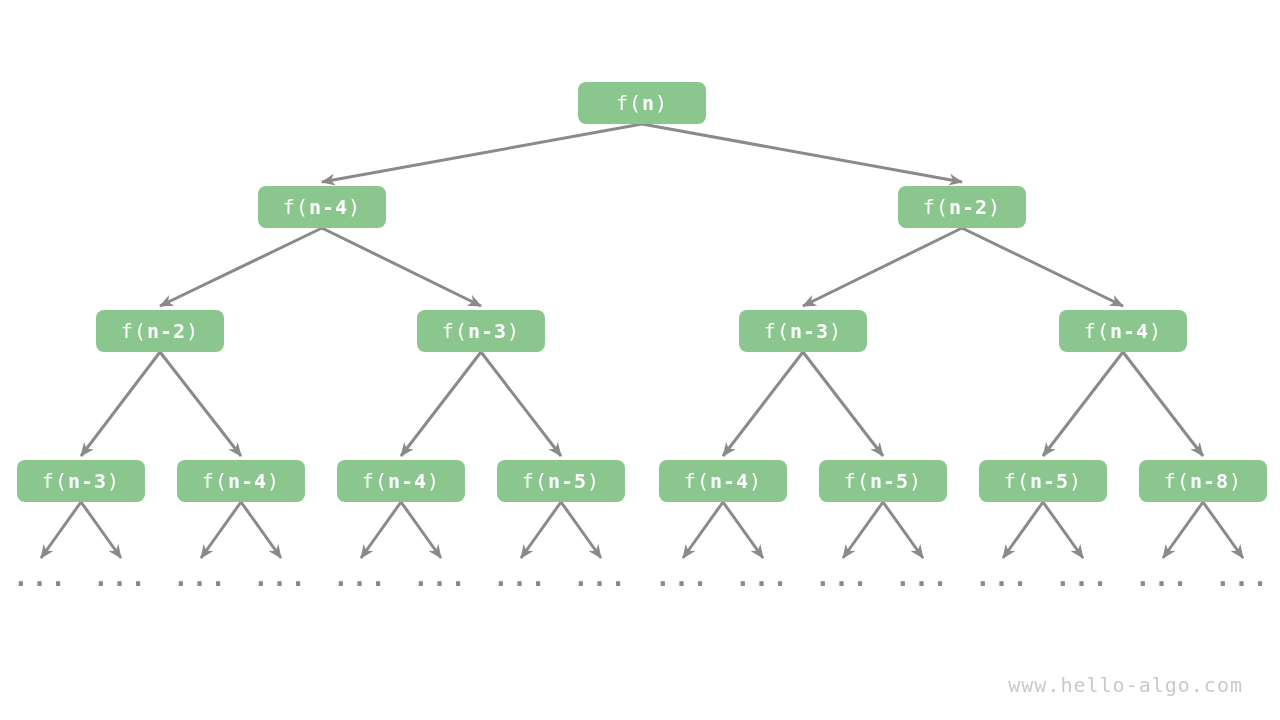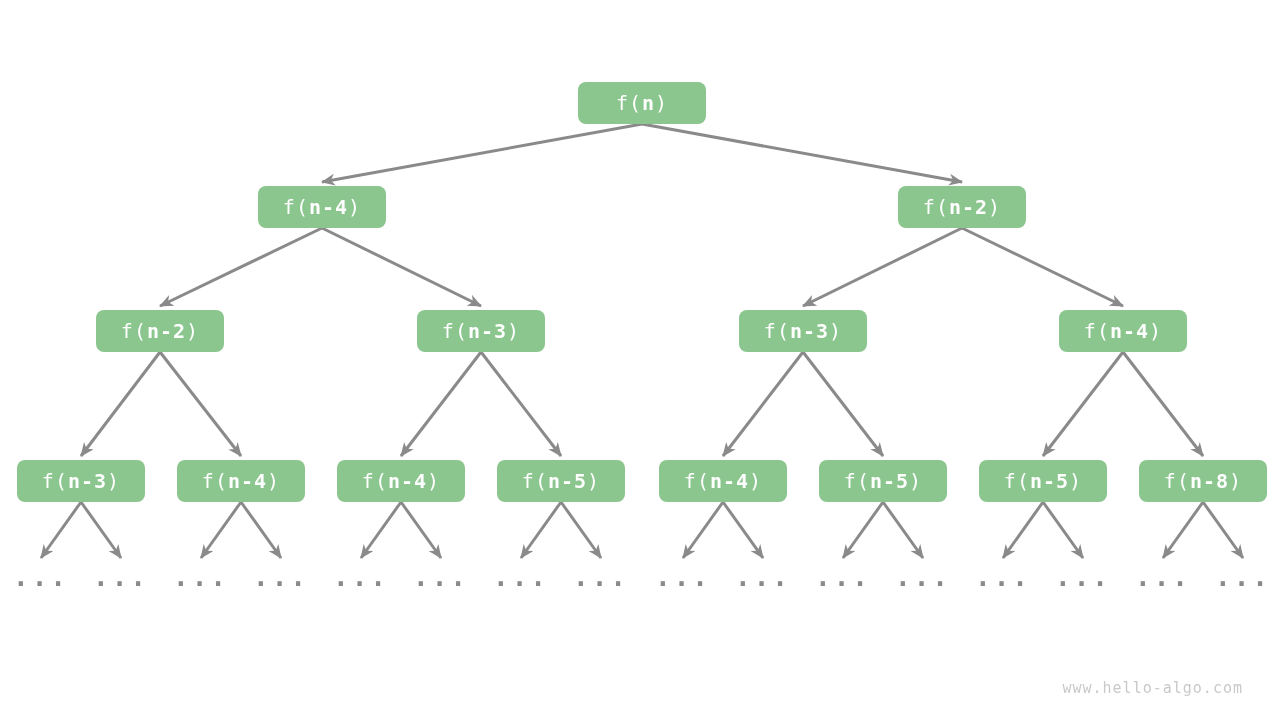--- a/index.html
+++ b/index.html
@@ -57,21 +57,21 @@
     stroke: var(--edge-color, #8A8A8A);
     stroke-width: 3;
     fill: none;
   }
   #arrowhead-path { fill: var(--edge-color, #8A8A8A); }
   .watermark {
     position: absolute;
     right: 37px;
     bottom: 23px;
     color: var(--watermark-color, #C9C9C9);
-    font-size: 15px;
+    font-size: 20px;
     letter-spacing: 1px;
   }
 </style>
 </head>
 <body>
 
 <div id="canvas" style="--bg: #FFFFFF; --node-bg: #8CC68F; --node-text: #FFFFFF; --edge-color: #8A8A8A; --leaf-color: #8A8A8A; --watermark-color: #C9C9C9;">
   <svg id="edge-layer" viewBox="0 0 1280 720" xmlns="http://www.w3.org/2000/svg">
     <defs>
       <marker id="arrowhead" markerUnits="userSpaceOnUse" markerWidth="18" markerHeight="16" refX="13" refY="6" orient="auto">

